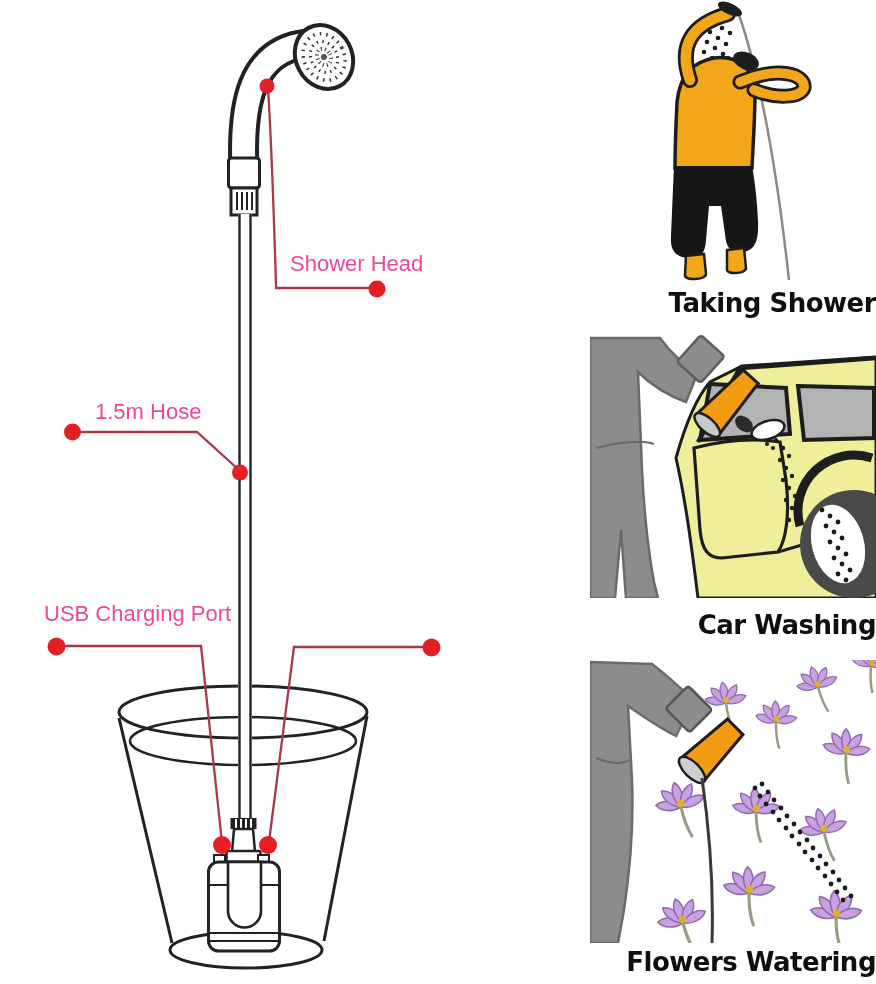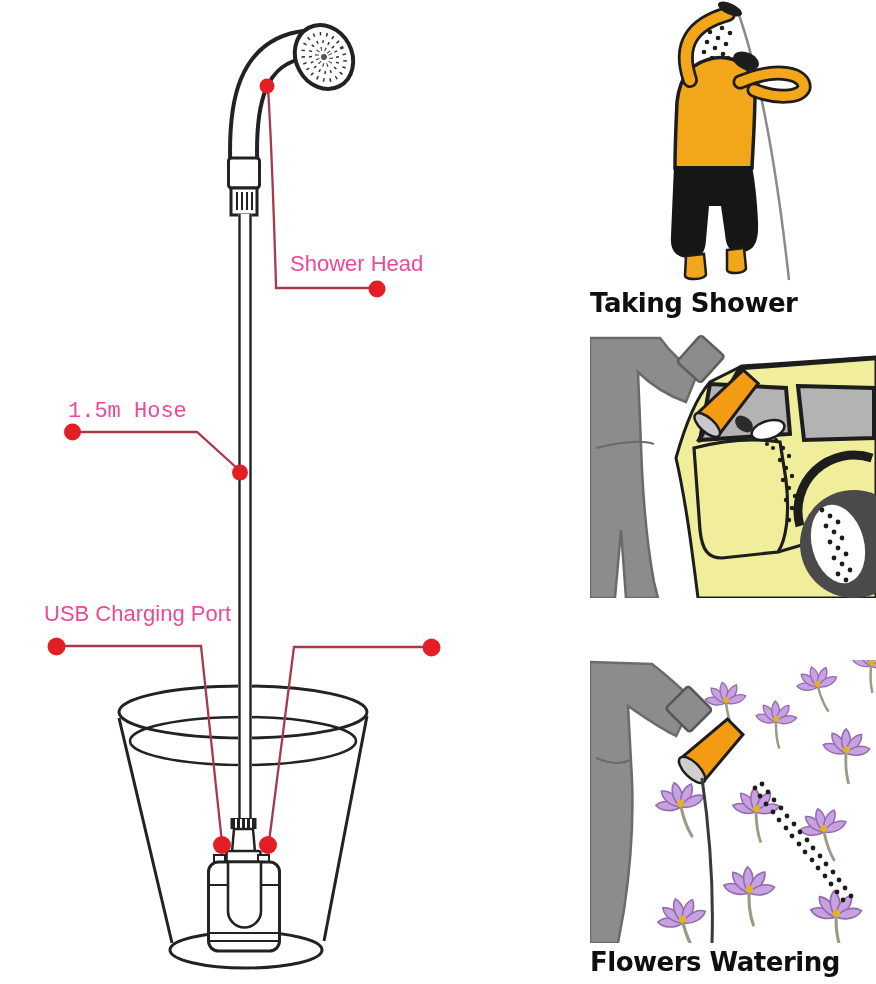--- a/index.html
+++ b/index.html
@@ -2,21 +2,21 @@
 <html><head>
 <meta charset="utf-8">
 <style>
   html,body{margin:0;padding:0;background:#ffffff;}
   .stage{position:relative;width:876px;height:984px;background:#fff;overflow:hidden;
          font-family:"Liberation Sans",sans-serif;}
   svg{display:block;}
   .diagram-svg{position:absolute;left:0;top:0;}
   .lbl{position:absolute;font-size:22px;color:#ec4899;white-space:nowrap;
        font-family:"Liberation Sans",sans-serif;}
-  .panel{position:absolute;width:286px;display:flex;flex-direction:column;align-items:flex-start;}
+  .panel{position:absolute;width:286px;display:flex;flex-direction:column;align-items:flex-end;}
   .panel-art{width:286px;}
   .caption{font-family:"DejaVu Sans",sans-serif;font-weight:800;font-size:26px;
            letter-spacing:-0.5px;color:#0f0f0f;text-align:center;line-height:1.05;}
   .p1{left:590px;top:0px;}
   .p2{left:590px;top:330px;}
   .p3{left:590px;top:660px;}
   .cap1{margin-top:2px;}
   .cap2{margin-top:14px;}
   .cap3{margin-top:6px;}
 </style>
@@ -97,21 +97,21 @@
       <circle cx="72.5" cy="432" r="8.5"></circle>
       <circle cx="240" cy="472.5" r="8"></circle>
       <circle cx="56.5" cy="646.5" r="9"></circle>
       <circle cx="222" cy="845" r="9"></circle>
       <circle cx="431.5" cy="647.5" r="9"></circle>
       <circle cx="268" cy="845" r="9"></circle>
     </g>
   </svg>
 
   <div class="lbl" style="left:290px;top:251px;">Shower Head</div>
-  <div class="lbl" style="left:68px;top:399px;font-family:Liberation Mono, monospace;">1.5m Hose</div>
+  <div class="lbl" style="left:95px;top:399px;">1.5m Hose</div>
   <div class="lbl" style="left:4px;top:601px;margin-left:40px;">USB Charging Port</div>
 
   <div class="panel p1">
     <svg class="panel-art" width="286" height="288" viewBox="0 0 286 288">
 
       <path d="M 148 12 C 172 80 188 180 199 280" fill="none" stroke="#8a8a8a" stroke-width="2.5"></path>
 
       <g fill="#1c1c1c">
         <circle cx="124" cy="22" r="2.3"></circle>
           <circle cx="132" cy="28" r="2.3"></circle>
@@ -215,20 +215,21 @@
       <g transform="translate(108,32) rotate(42)">
         <rect x="-16" y="-22" width="32" height="36" rx="3" fill="#8C8C8C" stroke="#5e5e5e" stroke-width="2.5"></rect>
       </g>
 
       <g transform="translate(138,72) rotate(42)">
         <polygon points="-10,-34 10,-34 15,28 -15,28" stroke="#1d1d1d" stroke-width="3" fill="#F29B13"></polygon>
         <ellipse cx="0" cy="31" rx="16" ry="7" fill="#c9c9c9" stroke="#1d1d1d" stroke-width="2.5"></ellipse>
       </g>
       <ellipse cx="154" cy="94" rx="10" ry="7" transform="rotate(40 154 94)" fill="#2b2b2b"></ellipse>
     </svg>
+    <div class="caption cap2">Car Washing</div>
   </div>
 
   <div class="panel p3">
     <svg class="panel-art" width="286" height="283" viewBox="0 0 286 283">
       <defs>
         <g id="flw">
           <path d="M0 0 C-5 -7 -5 -16 0 -21 C5 -16 5 -7 0 0 Z" transform="rotate(-80)" fill="#C9A0E0" stroke="#8f6cb0" stroke-width="1.3"></path>
           <path d="M0 0 C-5 -7 -5 -16 0 -21 C5 -16 5 -7 0 0 Z" transform="rotate(-45)" fill="#C9A0E0" stroke="#8f6cb0" stroke-width="1.3"></path>
           <path d="M0 0 C-5 -7 -5 -16 0 -21 C5 -16 5 -7 0 0 Z" transform="rotate(-10)" fill="#C9A0E0" stroke="#8f6cb0" stroke-width="1.3"></path>
           <path d="M0 0 C-5 -7 -5 -16 0 -21 C5 -16 5 -7 0 0 Z" transform="rotate(30)" fill="#C9A0E0" stroke="#8f6cb0" stroke-width="1.3"></path>

